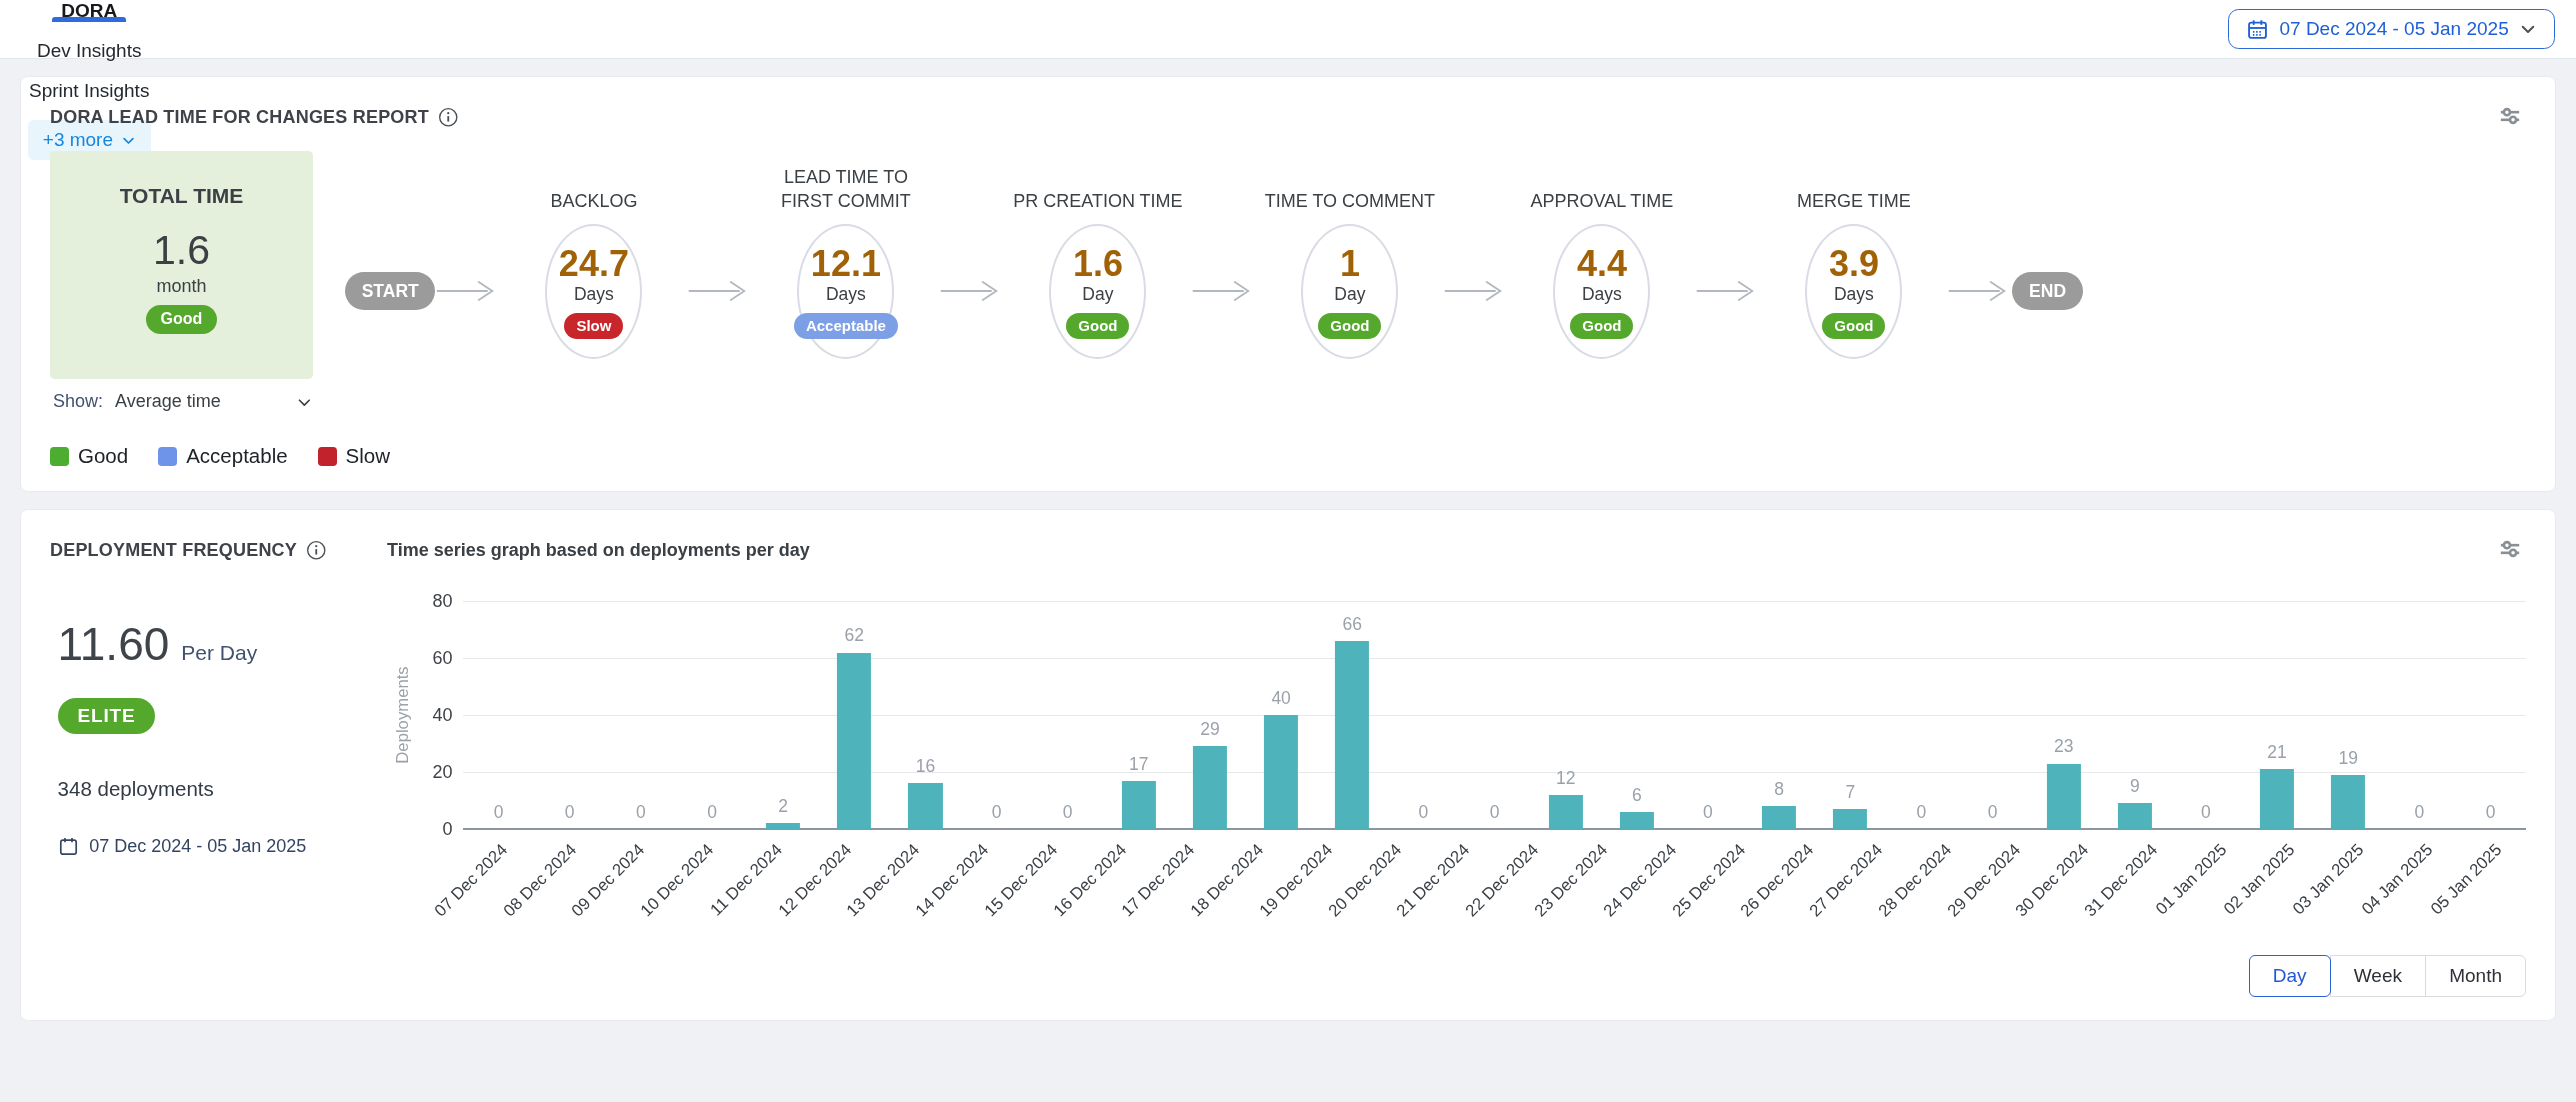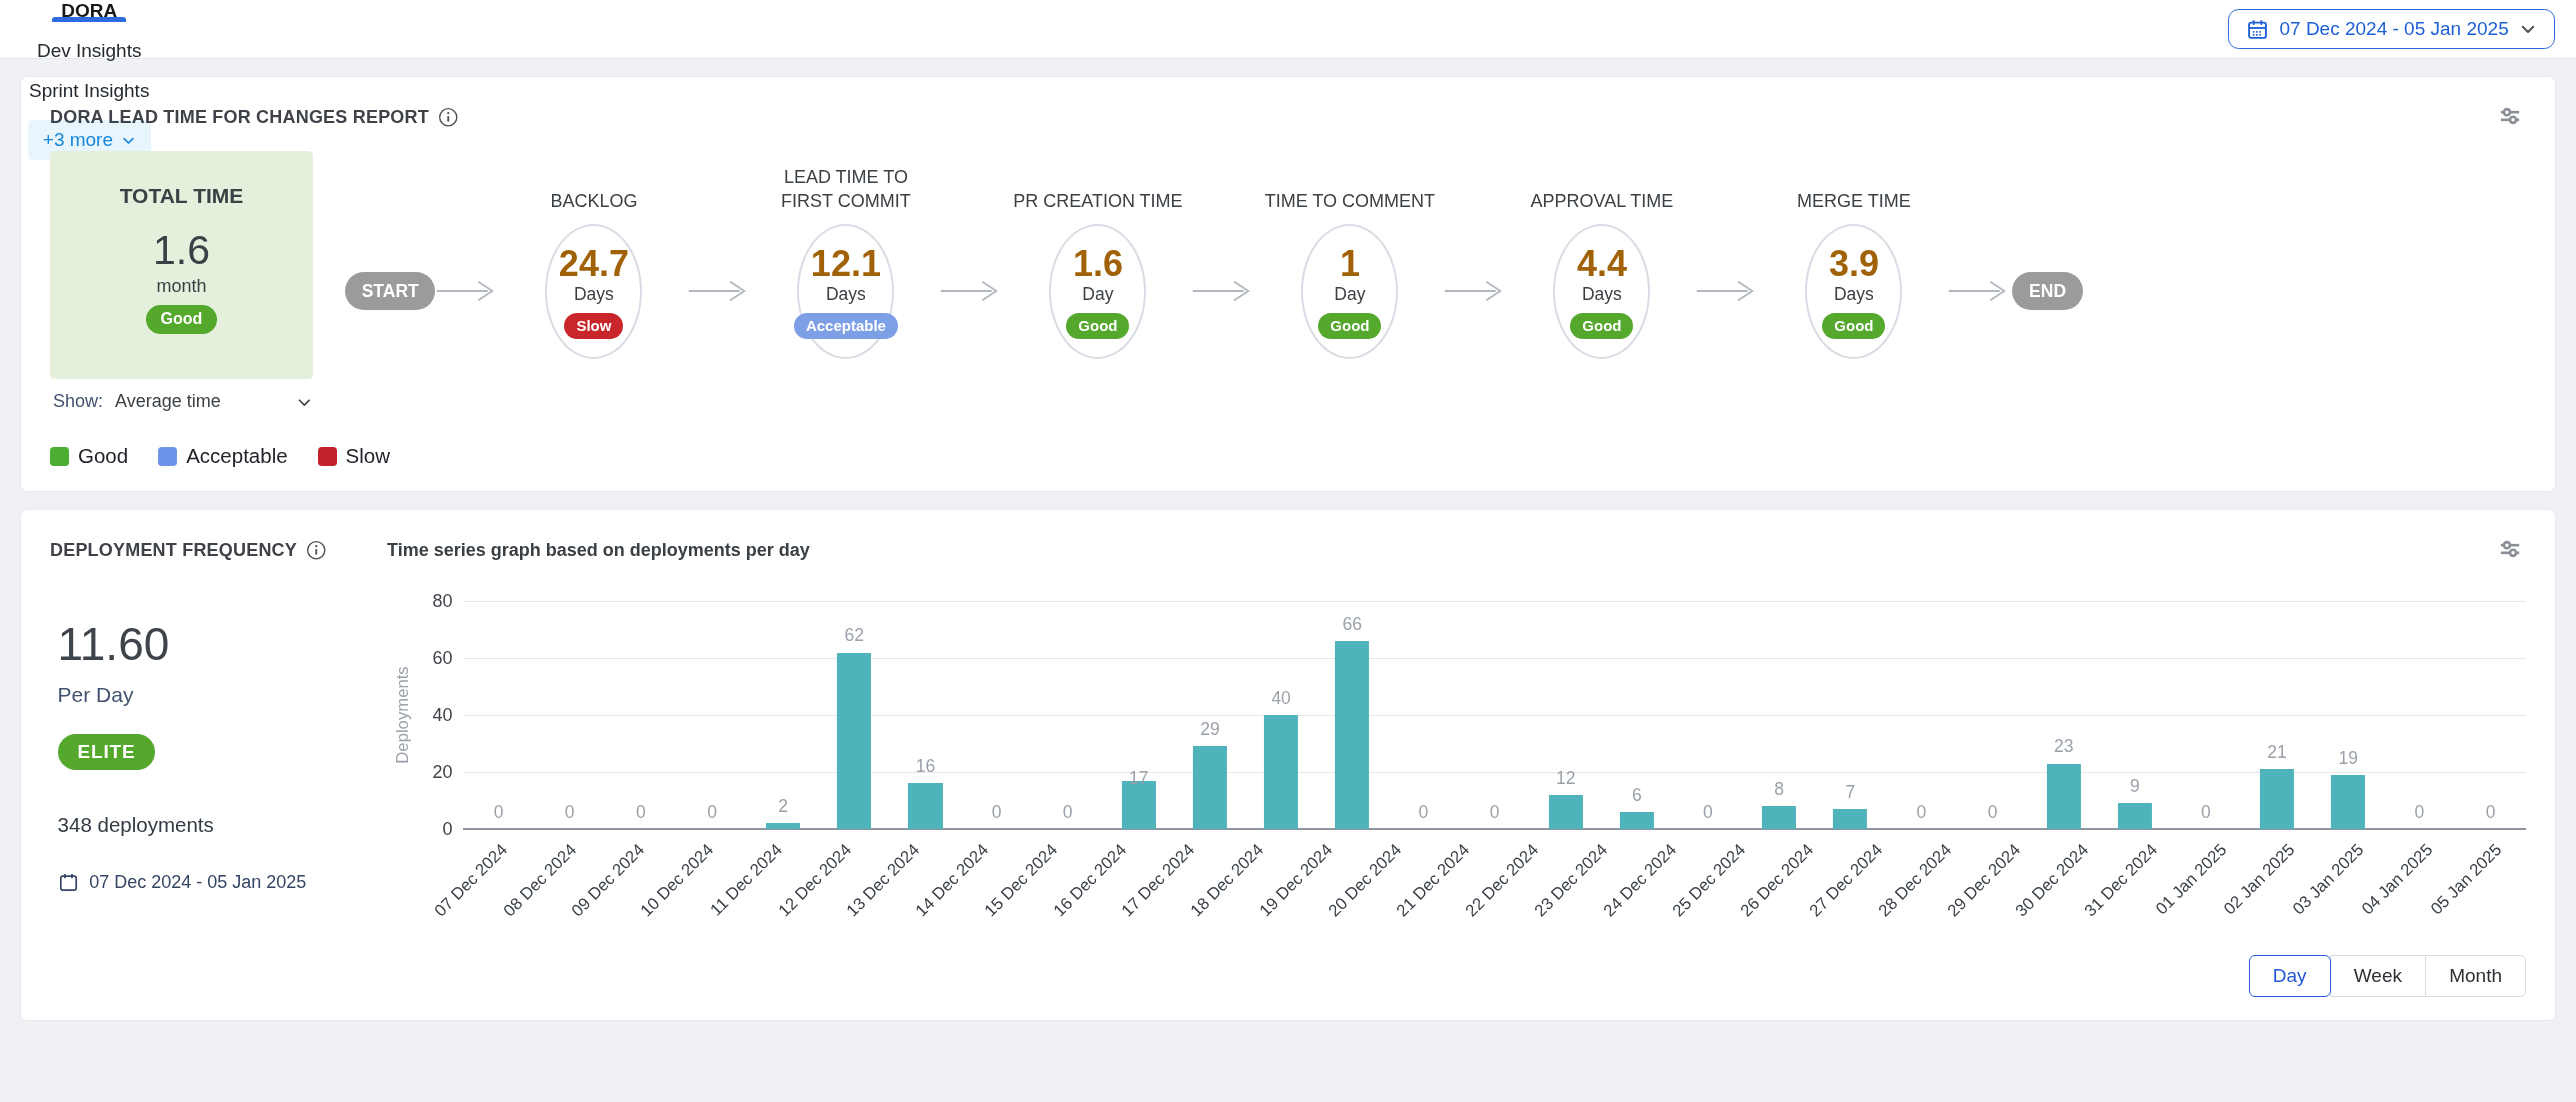--- a/index.html
+++ b/index.html
@@ -90,21 +90,21 @@
   .flow-arrow { margin-top: 128px; flex: 0 0 auto; }
   .legend { display: flex; align-items: center; gap: 30px; margin-top: 32px; }
   .legend-item { display: flex; align-items: center; gap: 9px; font-size: 20.5px; color: #20242a; }
   .legend-swatch { width: 19px; height: 19px; border-radius: 3.8px; }
   
   .df-head { display: flex; align-items: center; }
   .df-head .panel-title { width: 337px; flex: 0 0 auto; }
   .chart-title { font-size: 18px; font-weight: 700; color: #3b4045; }
   .df-content { display: flex; align-items: flex-start; }
   .df-summary { width: 337px; flex: 0 0 auto; padding: 49px 0 0 7.6px; }
-  .rate-row { display: flex; align-items: baseline; gap: 12px; flex-direction: column; }
+  .rate-row { display: flex; align-items: baseline; gap: 12px; }
   .rate-value { font-size: 46px; font-weight: 500; color: #3f444b; }
   .rate-unit { font-size: 21px; color: #42526e; }
   .elite-pill {
     display: inline-block; background: #54a82b; color: #fff; font-size: 19px;
     font-weight: 700; letter-spacing: 0.8px; padding: 6.8px 20px; border-radius: 758px;
     margin-top: 27px;
   }
   .dep-count { font-size: 20.5px; color: #333b45; margin-top: 43px; }
   .dep-range { display: flex; align-items: center; gap: 10.6px; font-size: 18px; color: #344563; margin-top: 35px; }
   .chart-wrap { flex: 1 1 auto; display: flex; margin-top: 33px; }
@@ -403,21 +403,21 @@
                 <div class="bar-label" style="bottom: 52px;">16</div>
               </div>
               <div class="bar-slot">
                 <div class="bar-label" style="bottom: 6px;">0</div>
               </div>
               <div class="bar-slot">
                 <div class="bar-label" style="bottom: 6px;">0</div>
               </div>
               <div class="bar-slot">
                 <div class="bar" style="height: 48px; background: rgb(79, 179, 187);"></div>
-                <div class="bar-label" style="bottom: 40px; text-align: center;">17</div>
+                <div class="bar-label" style="bottom: 54px; text-align: center;">17</div>
               </div>
               <div class="bar-slot">
                 <div class="bar" style="height: 83px; background: rgb(79, 179, 187);"></div>
                 <div class="bar-label" style="bottom: 89px;">29</div>
               </div>
               <div class="bar-slot">
                 <div class="bar" style="height: 114px; background: rgb(79, 179, 187);"></div>
                 <div class="bar-label" style="bottom: 120px;">40</div>
               </div>
               <div class="bar-slot">

